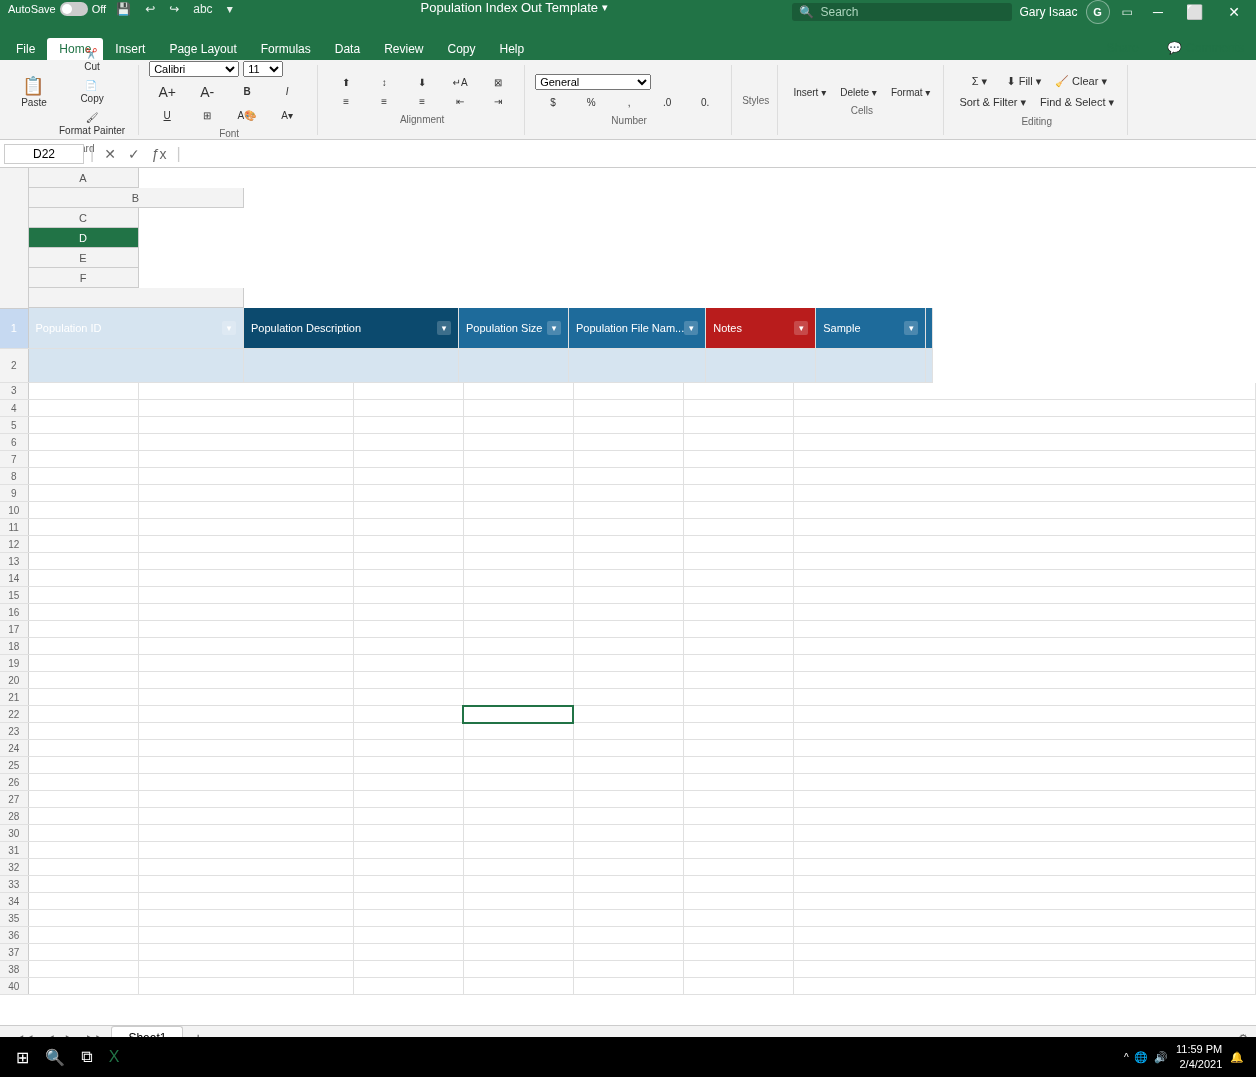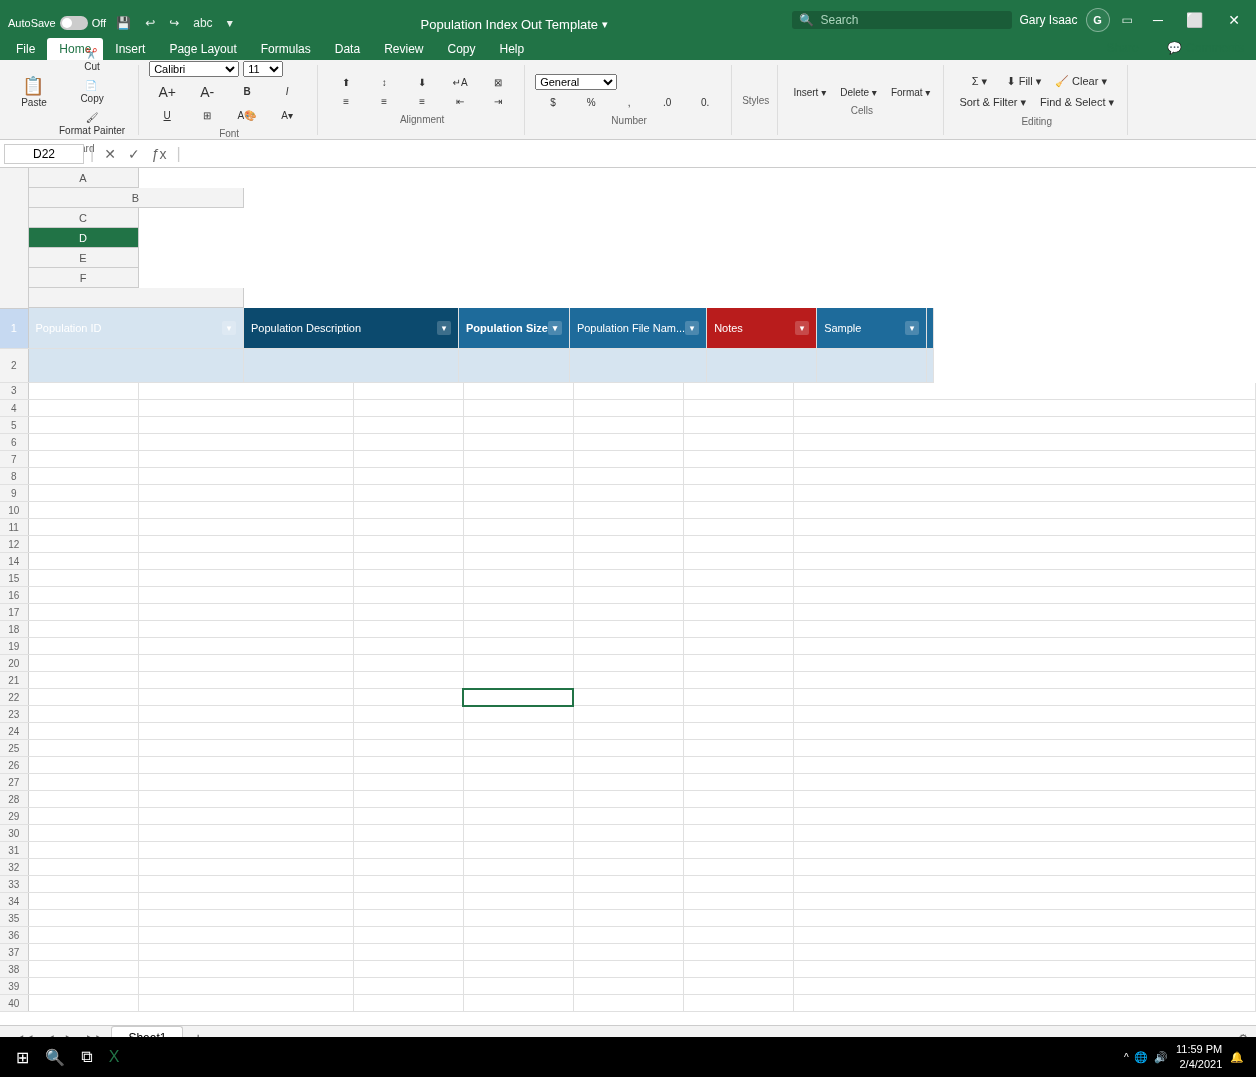--- a/index.html
+++ b/index.html
@@ -3,21 +3,21 @@
   <meta charset="utf-8">
   <style>
     * { margin: 0; padding: 0; box-sizing: border-box; }
     body { font-family: 'Segoe UI', Arial, sans-serif; font-size: 12px; background: #fff; overflow: hidden; width: 1256px; height: 1077px; }
 
     
     #title-bar {
       height: 32px;
       background: #217346;
       display: flex;
-      align-items: flex-end;
+      align-items: flex-start;
       justify-content: space-between;
       padding: 0 8px;
       color: white;
     }
     #title-bar-left { display: flex; align-items: center; gap: 6px; }
     #title-bar-center { display: flex; align-items: center; gap: 4px; font-size: 13px; }
     #title-bar-right { display: flex; align-items: center; gap: 8px; font-size: 12px; }
     .autosave-toggle {
       display: flex; align-items: center; gap: 4px; font-size: 11px;
     }
@@ -357,21 +357,21 @@
         <span class="ribbon-btn">≡</span>
         <span class="ribbon-btn">≡</span>
         <span class="ribbon-btn">⇤</span>
         <span class="ribbon-btn">⇥</span>
       </div>
     </div>
     <div class="ribbon-group-label">Alignment</div>
   </div>
   <div class="ribbon-group">
     <div style="display:flex;flex-direction:column;gap:4px;">
-      <select style="font-size:11px;width:82px;"><option>General</option></select>
+      <select style="font-size:11px;width:116px;"><option>General</option></select>
       <div style="display:flex;gap:2px;">
         <span class="ribbon-btn">$</span>
         <span class="ribbon-btn">%</span>
         <span class="ribbon-btn">,</span>
         <span class="ribbon-btn">.0</span>
         <span class="ribbon-btn">0.</span>
       </div>
     </div>
     <div class="ribbon-group-label">Number</div>
   </div>
@@ -445,21 +445,21 @@
               <span>Population ID</span>
               <div class="filter-arrow">▾</div>
             </div>
           </td>
           <td style="background:#0c4a6e;color:white;height:40px;font-size:11px;font-weight:500;">
             <div class="header-cell-content">
               <span>Population Description</span>
               <div class="filter-arrow">▾</div>
             </div>
           </td>
-          <td style="background:#1e6b9b;color:white;height:40px;font-size:11px;font-weight:700;">
+          <td style="background:#1e6b9b;color:white;height:40px;font-size:11px;font-weight:400;">
             <div class="header-cell-content">
               <span>Population Size</span>
               <div class="filter-arrow">▾</div>
             </div>
           </td>
           <td style="background:#1e6b9b;color:white;height:40px;font-size:11px;font-weight:500;">
             <div class="header-cell-content">
               <span>Population File Nam...</span>
               <div class="filter-arrow">▾</div>
             </div>
@@ -599,20 +599,30 @@
               <td class="row-num">12</td>
               <td></td>
               <td></td>
               <td></td>
               <td></td>
               <td></td>
               <td></td>
               <td></td>
             </tr>
             <tr>
+              <td class="row-num">13</td>
+              <td></td>
+              <td></td>
+              <td></td>
+              <td></td>
+              <td></td>
+              <td></td>
+              <td></td>
+            </tr>
+            <tr>
               <td class="row-num">14</td>
               <td></td>
               <td></td>
               <td></td>
               <td></td>
               <td></td>
               <td></td>
               <td></td>
             </tr>
             <tr>
@@ -749,30 +759,20 @@
               <td class="row-num">28</td>
               <td></td>
               <td></td>
               <td></td>
               <td></td>
               <td></td>
               <td></td>
               <td></td>
             </tr>
             <tr>
-              <td class="row-num">29</td>
-              <td></td>
-              <td></td>
-              <td></td>
-              <td></td>
-              <td></td>
-              <td></td>
-              <td></td>
-            </tr>
-            <tr>
               <td class="row-num">30</td>
               <td></td>
               <td></td>
               <td></td>
               <td></td>
               <td></td>
               <td></td>
               <td></td>
             </tr>
             <tr>
@@ -840,30 +840,20 @@
               <td></td>
               <td></td>
               <td></td>
               <td></td>
               <td></td>
               <td></td>
               <td></td>
             </tr>
             <tr>
               <td class="row-num">38</td>
-              <td></td>
-              <td></td>
-              <td></td>
-              <td></td>
-              <td></td>
-              <td></td>
-              <td></td>
-            </tr>
-            <tr>
-              <td class="row-num">39</td>
               <td></td>
               <td></td>
               <td></td>
               <td></td>
               <td></td>
               <td></td>
               <td></td>
             </tr>
             <tr>
               <td class="row-num">40</td>

